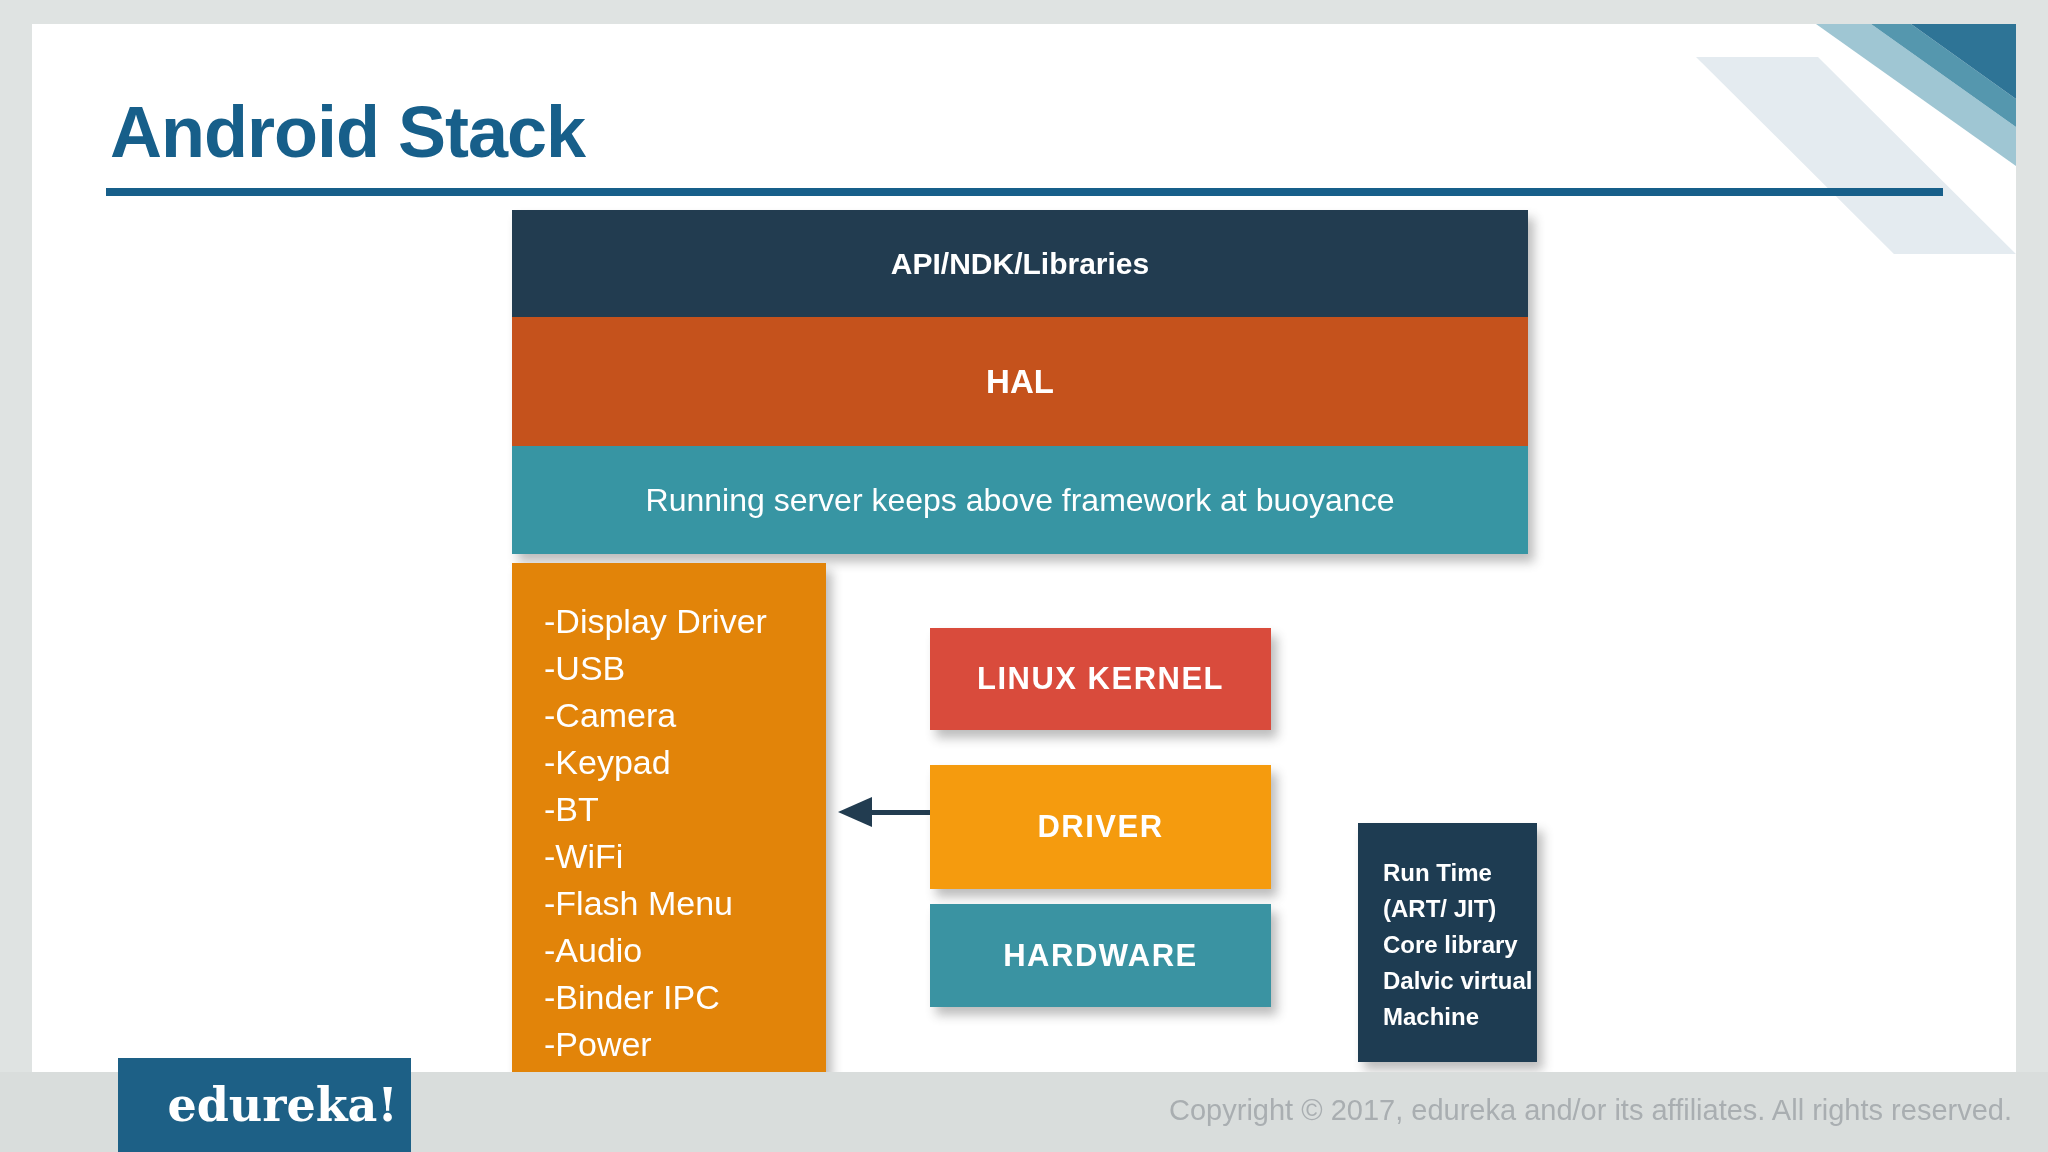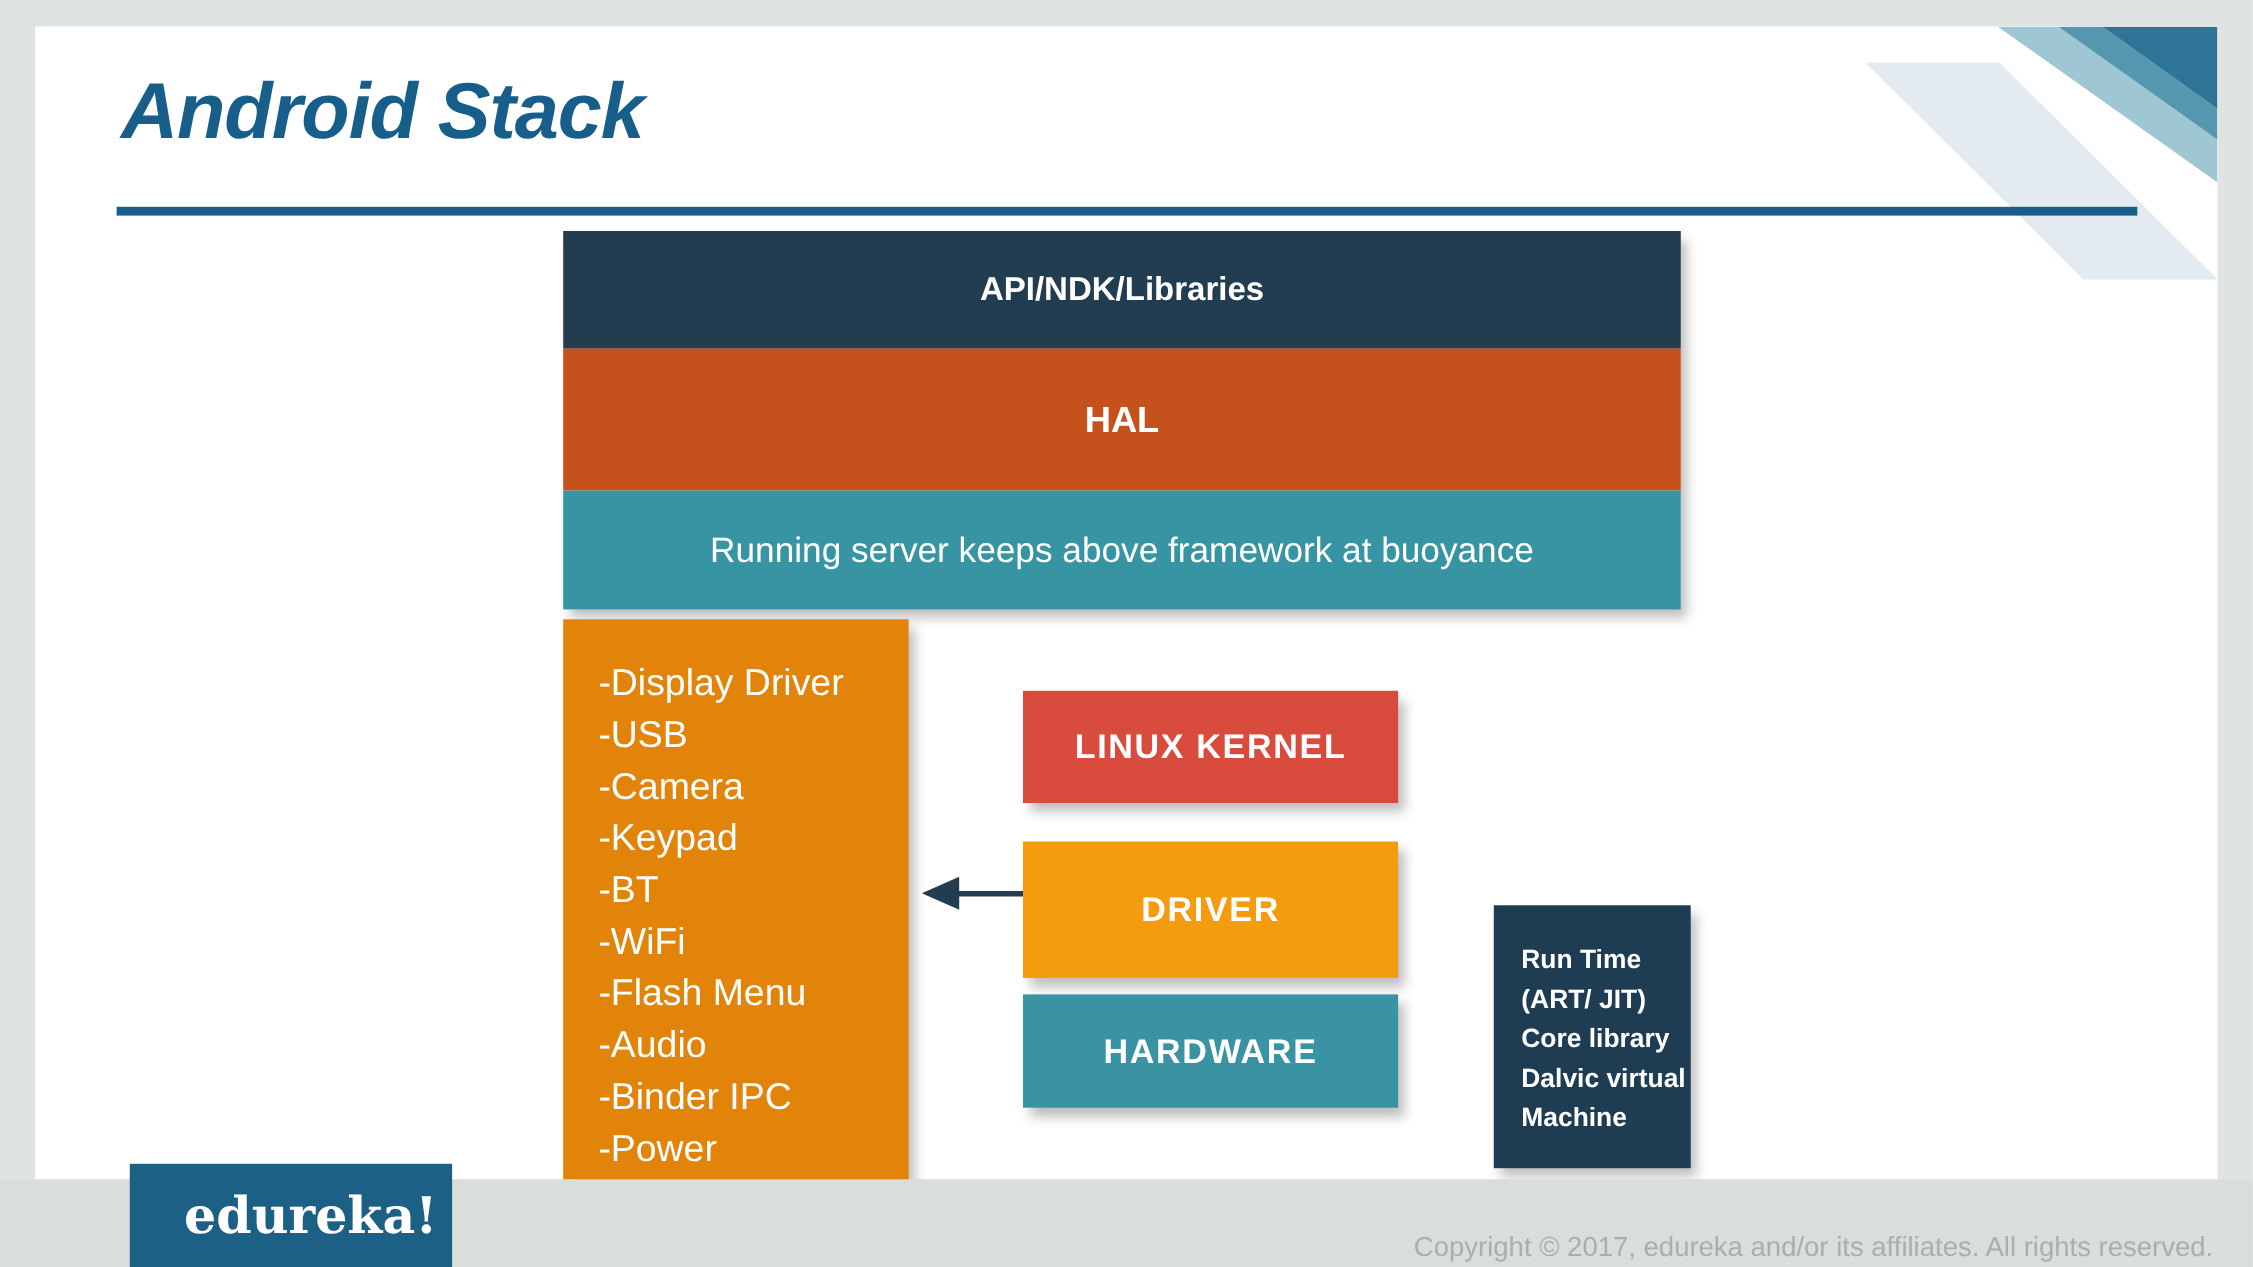--- a/index.html
+++ b/index.html
@@ -29,27 +29,26 @@
     position: absolute;
     right: 0; top: 0;
     width: 350px; height: 230px;
   }
   .decor .d0 { fill: var(--c-decor-0, #2e7496); }
   .decor .d1 { fill: var(--c-decor-1, #5597ae); }
   .decor .d2 { fill: var(--c-decor-2, #9fc6d3); }
   .decor .d3 { fill: var(--c-decor-3, #e4ebf0); }
   .title {
     position: absolute;
-    left: 78px; top: 36px;
+    left: 78px; top: 67px;
     margin: 0;
     font-size: 72px;
     font-weight: bold;
     letter-spacing: -1px;
     color: var(--c-title_blue, #175f8a);
-    font-style: italic;
   }
   .title-underline {
     position: absolute;
     left: 74px; top: 164px;
     width: 1837px; height: 8px;
     background: var(--c-title_blue, #175f8a);
   }
   .shadow { box-shadow: 6px 8px 10px rgba(50,50,50,0.32); }
   .stack {
     position: absolute;
@@ -152,22 +151,22 @@
     color: #fff;
     font-family: "DejaVu Serif", serif;
     font-weight: bold;
     font-size: 46px;
     display: flex; align-items: center; justify-content: center;
     z-index: 5;
     padding-left: 36px;
   }
   .copyright {
     position: absolute;
-    right: 36px; top: 1120px;
-    font-size: 25px;
+    right: 36px; top: 1094px;
+    font-size: 29px;
     color: var(--c-copyright_gray, #a9aeb1);
     z-index: 4;
   }
 </style>
 </head>
 <body>
 
 <div class="canvas">
 
   <div class="footer-band"></div>

